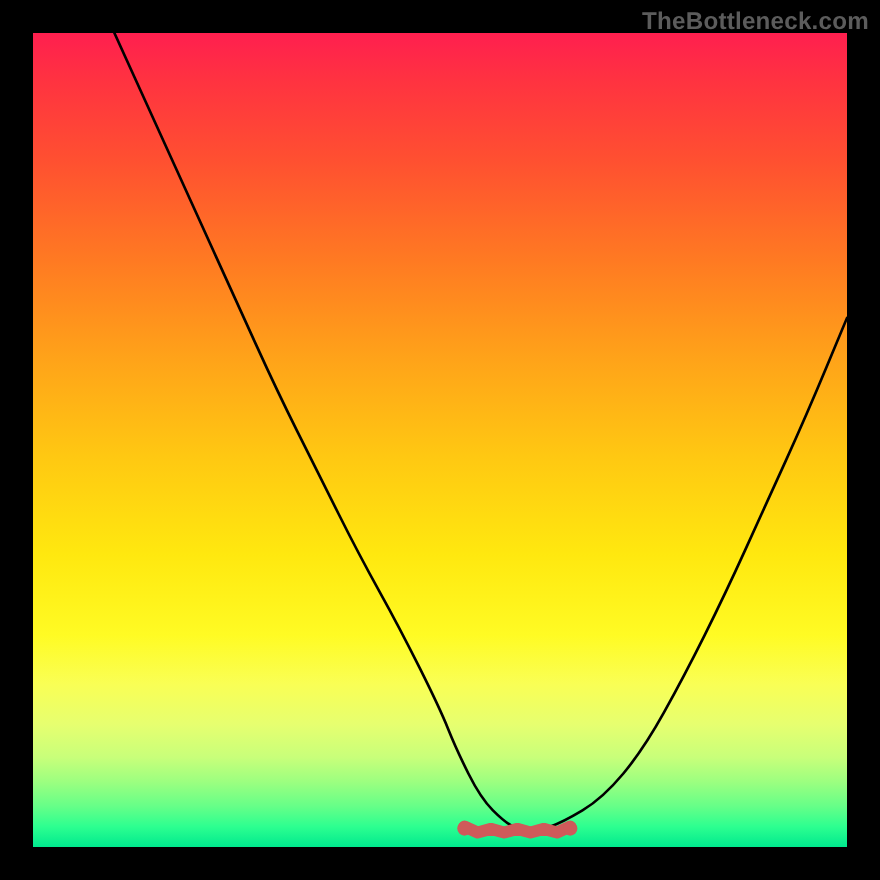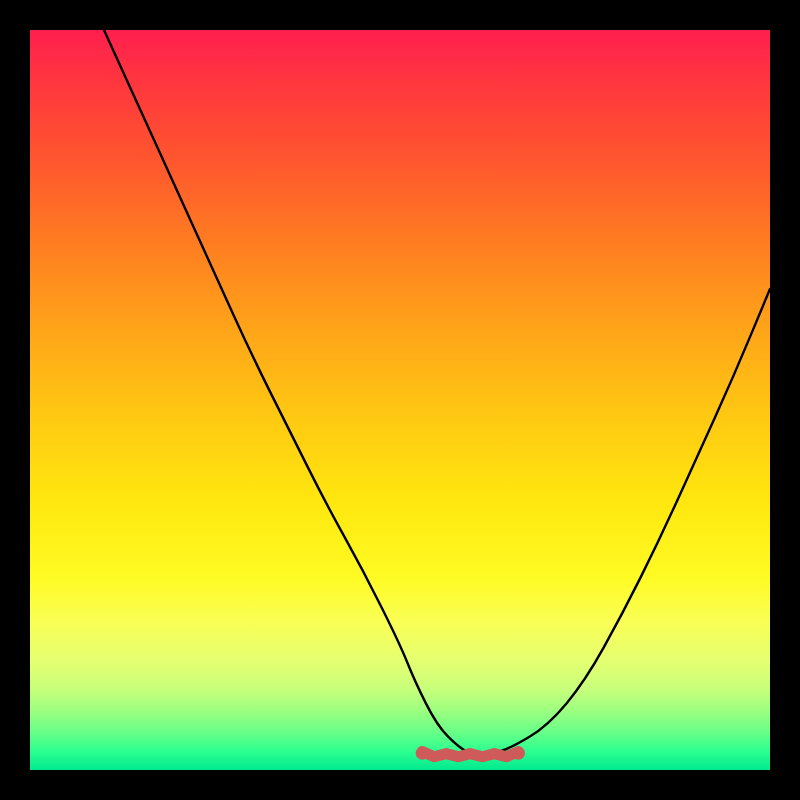--- a/index.html
+++ b/index.html
@@ -83,20 +83,21 @@
   }
   .curve circle.marker-dot {
     fill: #cf5a5a;
   }
 </style>
 </head>
 <body>
 
 <div class="frame">
 
+  <div class="watermark">TheBottleneck.com</div>
 
   <div class="plot-area">
     <div class="gradient-fill"></div>
 
     <svg class="curve" viewBox="0 0 740 740" preserveAspectRatio="none">
       <path class="main-line" d="M 74 0 Q 74 0 92.5 40.69999999999999 Q 111 81.39999999999998 129.5 122.09999999999997 Q 148 162.79999999999995 166.5 203.49999999999997 Q 185 244.2 203.5 284.9 Q 222 325.59999999999997 240.5 362.59999999999997 Q 259 399.59999999999997 277.5 436.6 Q 296 473.6 314.5 506.90000000000003 Q 333 540.2 351.5 577.2 Q 370 614.2 377.4 632.7 Q 384.8 651.2 395.90000000000003 673.4000000000001 Q 407.00000000000006 695.6 418.1 706.7 Q 429.2 717.8 436.6 721.5 Q 444 725.2 451.4 725.2 Q 458.8 725.2 469.9 721.5 Q 481 717.8 499.5 706.7 Q 518 695.6 536.5 673.4000000000001 Q 555 651.2 573.5 617.9000000000001 Q 592 584.6 610.5 547.6 Q 629 510.6 647.5 469.9 Q 666 429.2 684.5 388.5 Q 703 347.79999999999995 721.5 303.4 L 740 259"></path>
       <path class="marker-line" d="M 392.2 721.4 L 404.2 726.8 L 416.3 723.6 L 428.3 726.8 L 440.3 723.6 L 452.3 726.8 L 464.4 723.6 L 476.4 726.8 L 488.4 721.4"></path>
       <circle class="marker-dot" r="6.5" cx="392.2" cy="723.2"></circle>
       <circle class="marker-dot" r="6.5" cx="488.4" cy="723.2"></circle>
     </svg>

